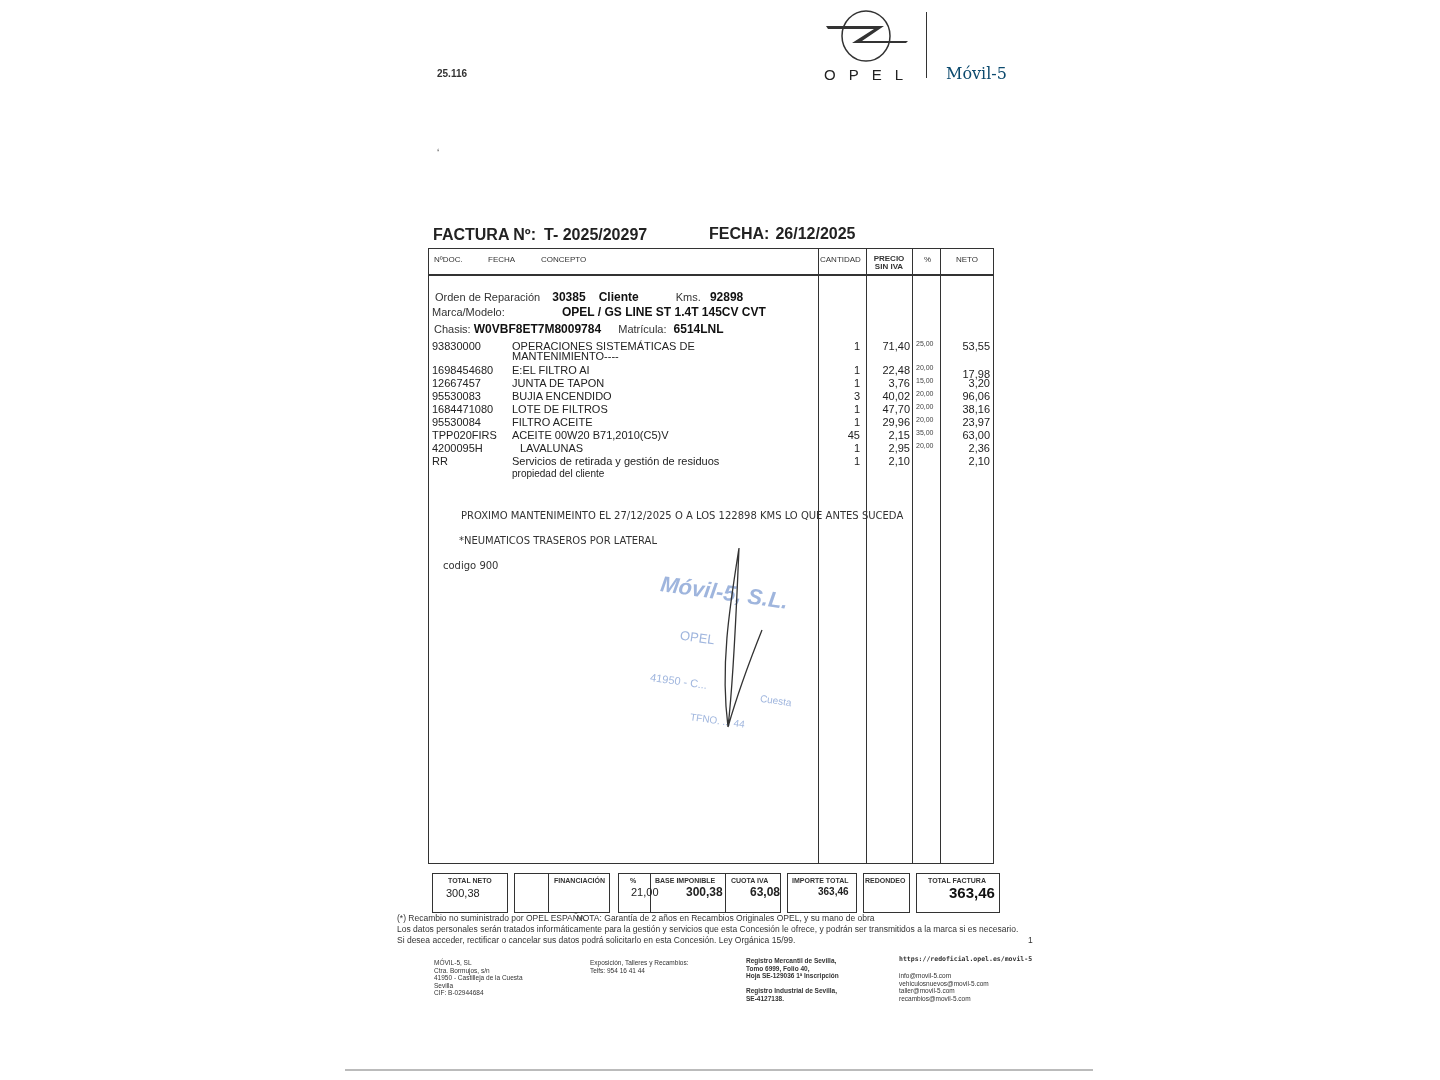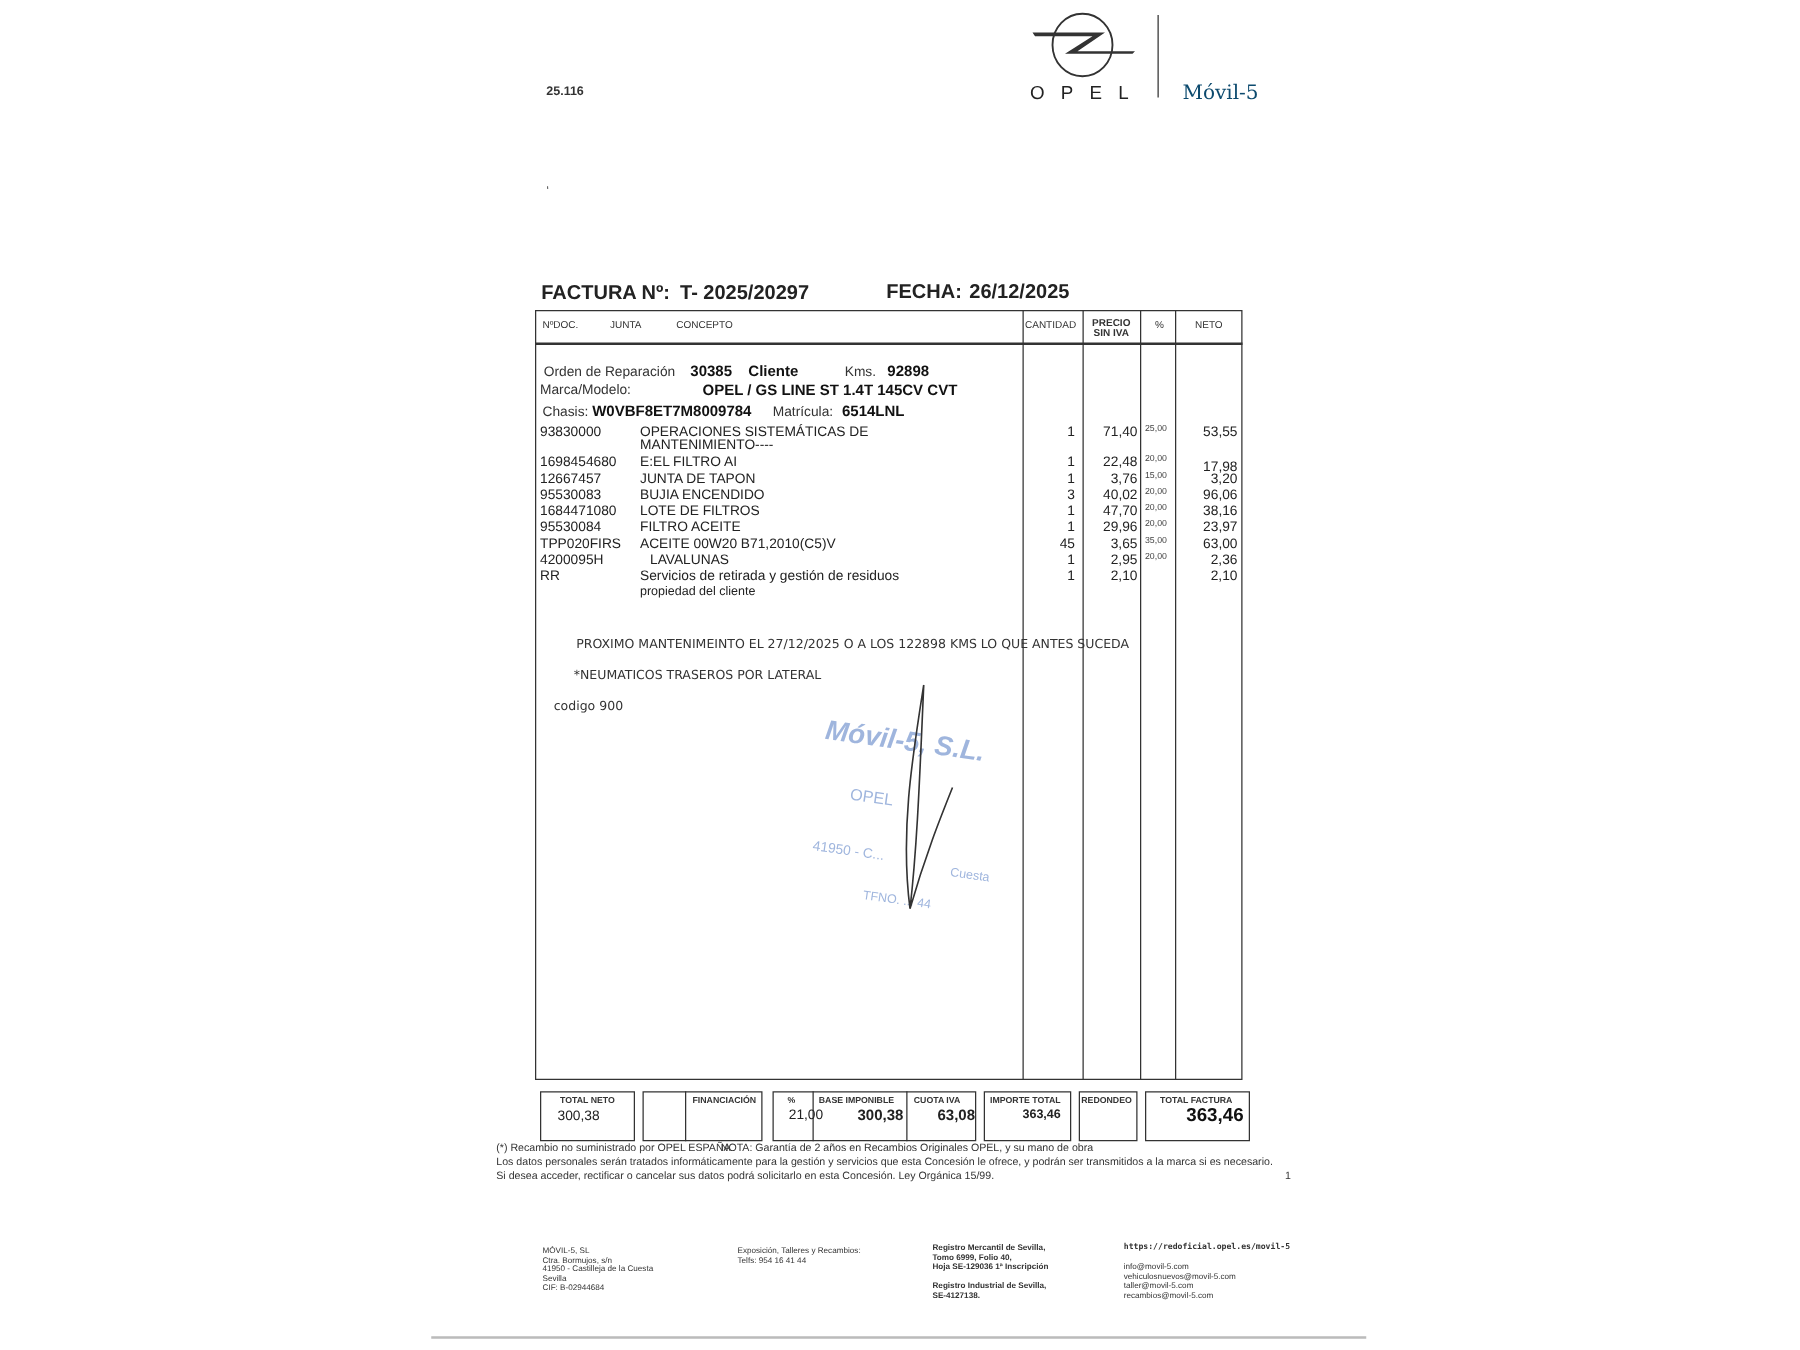--- a/index.html
+++ b/index.html
@@ -42,21 +42,21 @@
   .stamp .t4 { position:absolute; left:110px; top:115px; font-size:10px; transform:rotate(8deg); }
   .stamp .t5 { position:absolute; left:40px; top:135px; font-size:10px; transform:rotate(8deg); }
 
   .box { border:1.5px solid #333; box-sizing:border-box; }
   .bl { font-size:7px; font-weight:bold; color:#333; }
   .bv { font-size:11px; color:#222; }
   .bvb { font-size:12px; font-weight:bold; color:#222; }
   .bvbig { font-size:15px; font-weight:bold; color:#111; }
 
   .legal { font-size:8.5px; color:#333; }
-  .foot { font-size:6.5px; color:#333; line-height:7.5px;margin-top:38px; }
+  .foot { font-size:6.5px; color:#333; line-height:7.5px; }
   .bottom-line { left:345px; top:1069px; width:748px; height:1.5px; background:#bbb; }
 </style>
 </head>
 <body>
 
 <div class="abs docnum">25.116</div>
 <div class="abs logo-wrap">
   <svg width="100" height="60" viewBox="0 0 100 60">
     <ellipse cx="44" cy="28" rx="24" ry="25" fill="none" stroke="#333" stroke-width="1.5"></ellipse>
     <polygon points="4,18 62,18 40,33 86,33 84,35 30,35 52,21 6,21" fill="#333"></polygon>
@@ -75,21 +75,21 @@
 </div>
 
 <div class="abs grid"></div>
 <div class="abs hdr-line"></div>
 <div class="abs vline" style="left:818px"></div>
 <div class="abs vline" style="left:866px"></div>
 <div class="abs vline" style="left:912px"></div>
 <div class="abs vline" style="left:940px"></div>
 
 <div class="abs hdr" style="left:434px">NºDOC.</div>
-<div class="abs hdr" style="left:488px">JUNTA</div>
+<div class="abs hdr" style="left:488px">FECHA</div>
 <div class="abs hdr" style="left:541px">CONCEPTO</div>
 <div class="abs hdr" style="left:820px">CANTIDAD</div>
 <div class="abs hdr2" style="left:868px; width:42px">
   <div>PRECIO</div>
   <div>SIN IVA</div>
 </div>
 <div class="abs hdr" style="left:924px">%</div>
 <div class="abs hdr" style="left:956px">NETO</div>
 
 <div class="abs info" style="left:435px; top:290px">
@@ -149,21 +149,21 @@
   <div class="abs row" style="left:432px; top:416px">95530084</div>
   <div class="abs row" style="left:512px; top:416px">FILTRO ACEITE</div>
   <div class="abs num" style="left:820px; width:40px; top:416px">1</div>
   <div class="abs num" style="left:866px; width:44px; top:416px">29,96</div>
   <div class="abs pct" style="left:916px; top:416px">20,00</div>
   <div class="abs num" style="left:940px; width:50px; top:416px">23,97</div>
 
   <div class="abs row" style="left:432px; top:429px">TPP020FIRS</div>
   <div class="abs row" style="left:512px; top:429px">ACEITE 00W20 B71,2010(C5)V</div>
   <div class="abs num" style="left:820px; width:40px; top:429px">45</div>
-  <div class="abs num" style="left:866px; width:44px; top:429px">3,65</div>
+  <div class="abs num" style="left:866px; width:44px; top:429px">2,15</div>
   <div class="abs pct" style="left:916px; top:429px">35,00</div>
   <div class="abs num" style="left:940px; width:50px; top:429px">63,00</div>
 
   <div class="abs row" style="left:432px; top:442px">4200095H</div>
   <div class="abs row" style="left:520px; top:442px">LAVALUNAS</div>
   <div class="abs num" style="left:820px; width:40px; top:442px">1</div>
   <div class="abs num" style="left:866px; width:44px; top:442px">2,95</div>
   <div class="abs pct" style="left:916px; top:442px">20,00</div>
   <div class="abs num" style="left:940px; width:50px; top:442px">2,36</div>
 

